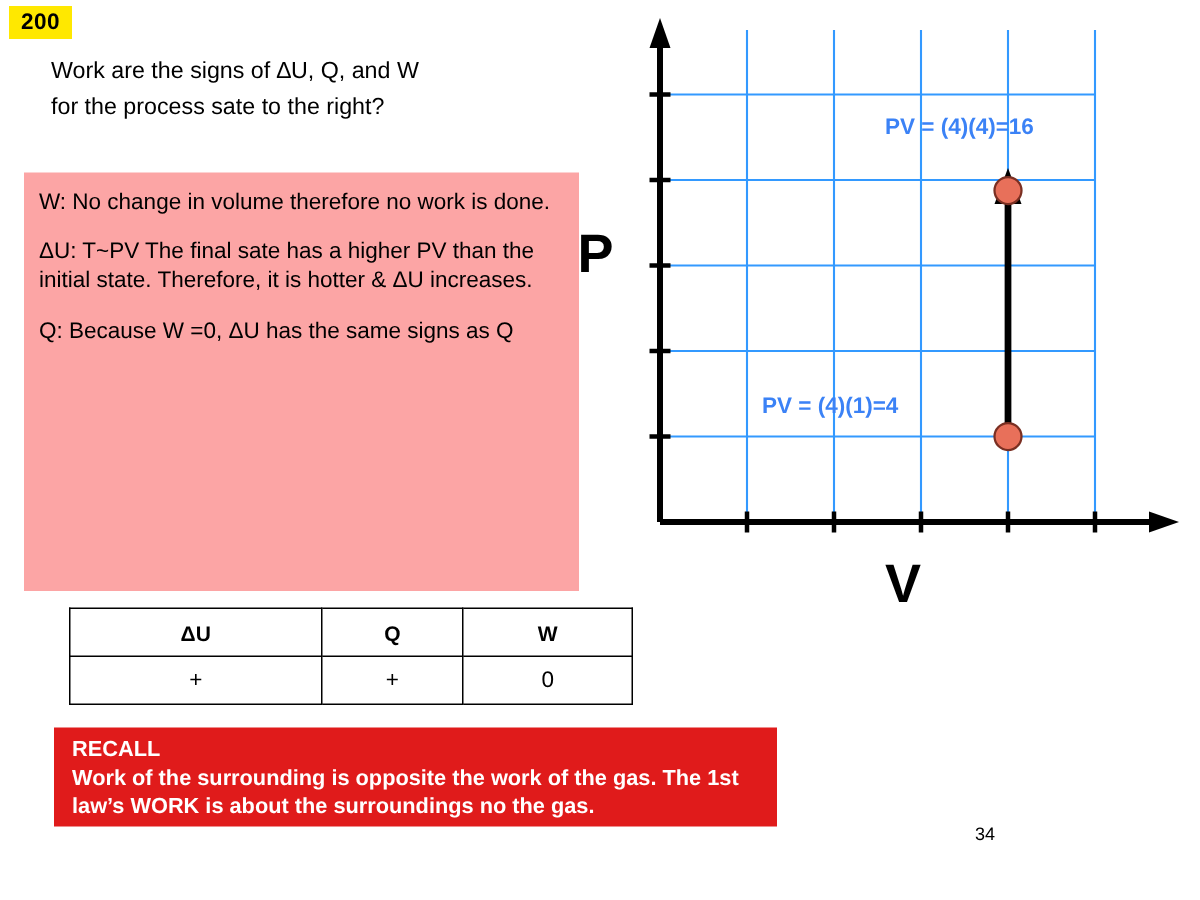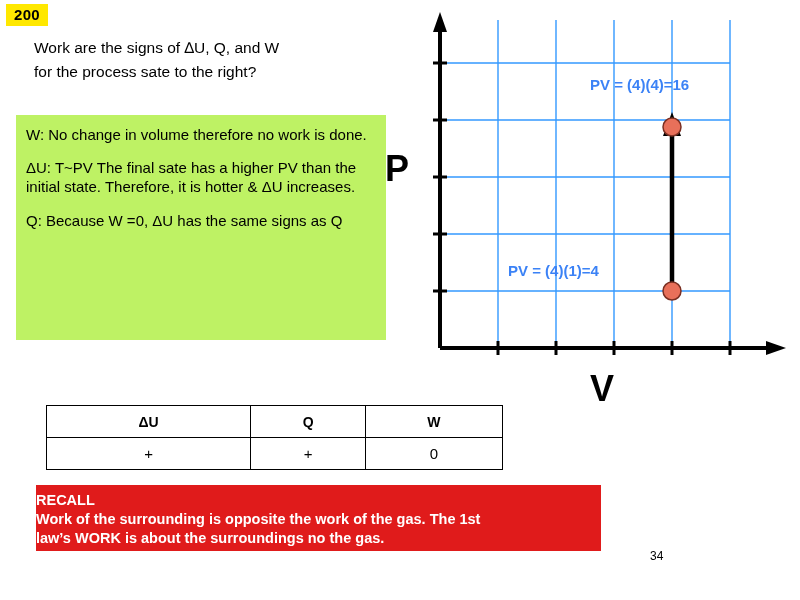--- a/index.html
+++ b/index.html
@@ -39,22 +39,22 @@
     line-height: 1.55;
   }
   #question div { white-space: nowrap; }
 
   
   #yellowbox {
     position: absolute;
     left: 16px;
     top: 115px;
     width: 370px;
-    height: 225px;
-    background: #bef264;
+    height: 279px;
+    background: #fca5a5;
     box-sizing: border-box;
     padding: 10px 8px 8px 10px;
     font-size: 15px;
     color: #000;
     line-height: 1.28;
   }
   #yellowbox p { margin: 0 0 14px 0; }
   #yellowbox p:last-child { margin-bottom: 0; }
 
   
@@ -92,45 +92,45 @@
     white-space: nowrap;
   }
   #pv-top { left: 590px; top: 76px; }
   #pv-bottom { left: 508px; top: 262px; }
 
   
   #signs-table {
     position: absolute;
     left: 46px;
     top: 405px;
-    width: 457px;
+    width: 376px;
     border-collapse: collapse;
     font-size: 14px;
   }
   #signs-table td, #signs-table th {
     border: 1px solid #000;
     text-align: center;
     height: 31px;
     padding: 0;
     font-weight: normal;
   }
   #signs-table th { font-weight: bold; }
   #signs-table td.v { font-size: 15px; }
 
   
   #recallbox {
     position: absolute;
     left: 36px;
     top: 485px;
-    width: 565px;
+    width: 482px;
     height: 66px;
     background: #E01B1B;
     color: #ffffff;
     box-sizing: border-box;
-    padding: 6px 8px 4px 0;
+    padding: 6px 8px 4px 12px;
     font-size: 14.5px;
     font-weight: bold;
     line-height: 1.32;
   }
 
   
   #pagenum {
     position: absolute;
     left: 650px;
     top: 549px;

